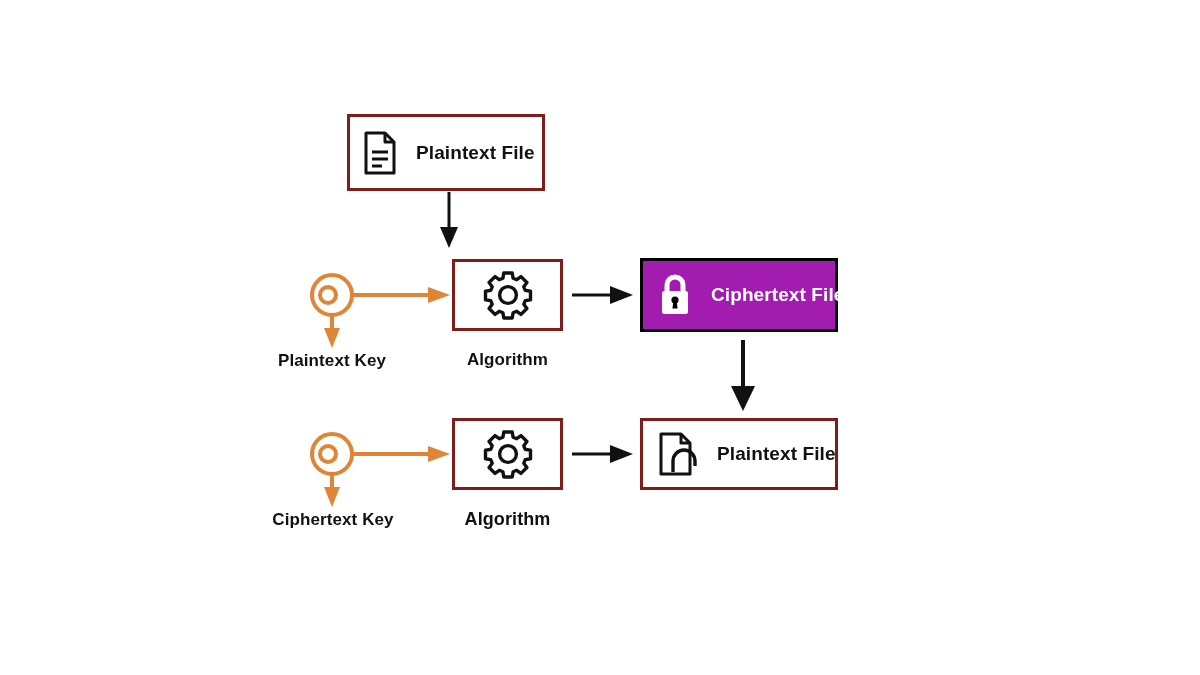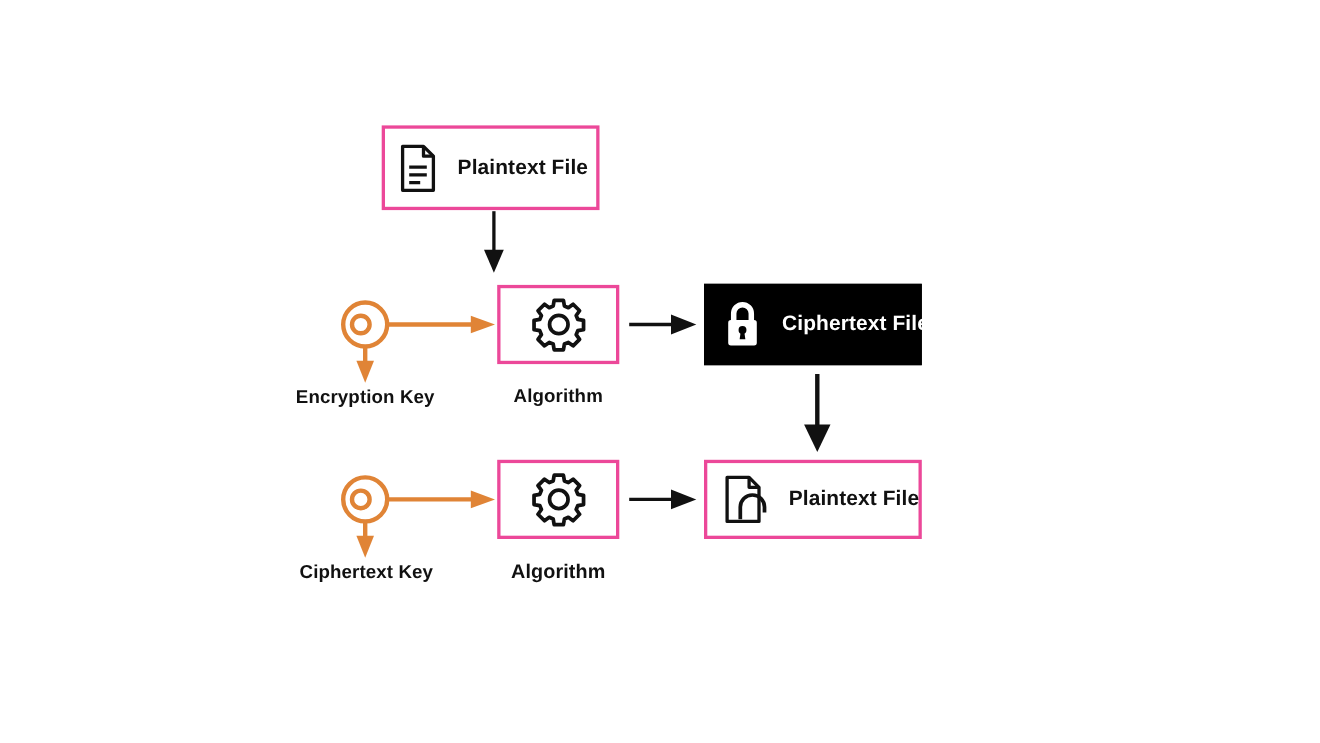--- a/index.html
+++ b/index.html
@@ -22,26 +22,26 @@
     width: 1200px;
     height: 675px;
   }
   .node {
     position: absolute;
     box-sizing: border-box;
     display: flex;
     align-items: center;
   }
   .box-outline {
-    border: 3px solid #ec4899;
+    border: 3px solid #7f1d1d;
     background: #ffffff;
   }
   .box-filled {
     border: 3px solid #000000;
-    background: #000000;
+    background: #a21caf;
   }
   .node-label {
     font-size: 19px;
     font-weight: bold;
     letter-spacing: 0.1px;
     white-space: nowrap;
   }
   .node-label.on-dark { color: #ffffff; }
   .icon-slot {
     display: flex;
@@ -177,21 +177,21 @@
     </span>
     <span class="node-label" style="margin-left:16px;">Plaintext File</span>
   </div>
 
   <div class="key-icon" style="left:308px; top:271px;">
     <svg width="48" height="48" viewBox="0 0 48 48">
       <circle cx="24" cy="24" r="20" fill="none" stroke="#E08436" stroke-width="4"></circle>
       <circle cx="20" cy="24" r="8" fill="none" stroke="#E08436" stroke-width="4"></circle>
     </svg>
   </div>
-  <div class="caption" style="left:232px; top:351px; width:200px;">Encryption Key</div>
+  <div class="caption" style="left:232px; top:351px; width:200px;">Plaintext Key</div>
 
   <div class="key-icon" style="left:308px; top:430px;">
     <svg width="48" height="48" viewBox="0 0 48 48">
       <circle cx="24" cy="24" r="20" fill="none" stroke="#E08436" stroke-width="4"></circle>
       <circle cx="20" cy="24" r="8" fill="none" stroke="#E08436" stroke-width="4"></circle>
     </svg>
   </div>
   <div class="caption" style="left:233px; top:510px; width:200px;">Ciphertext Key</div>
 
 </div>

